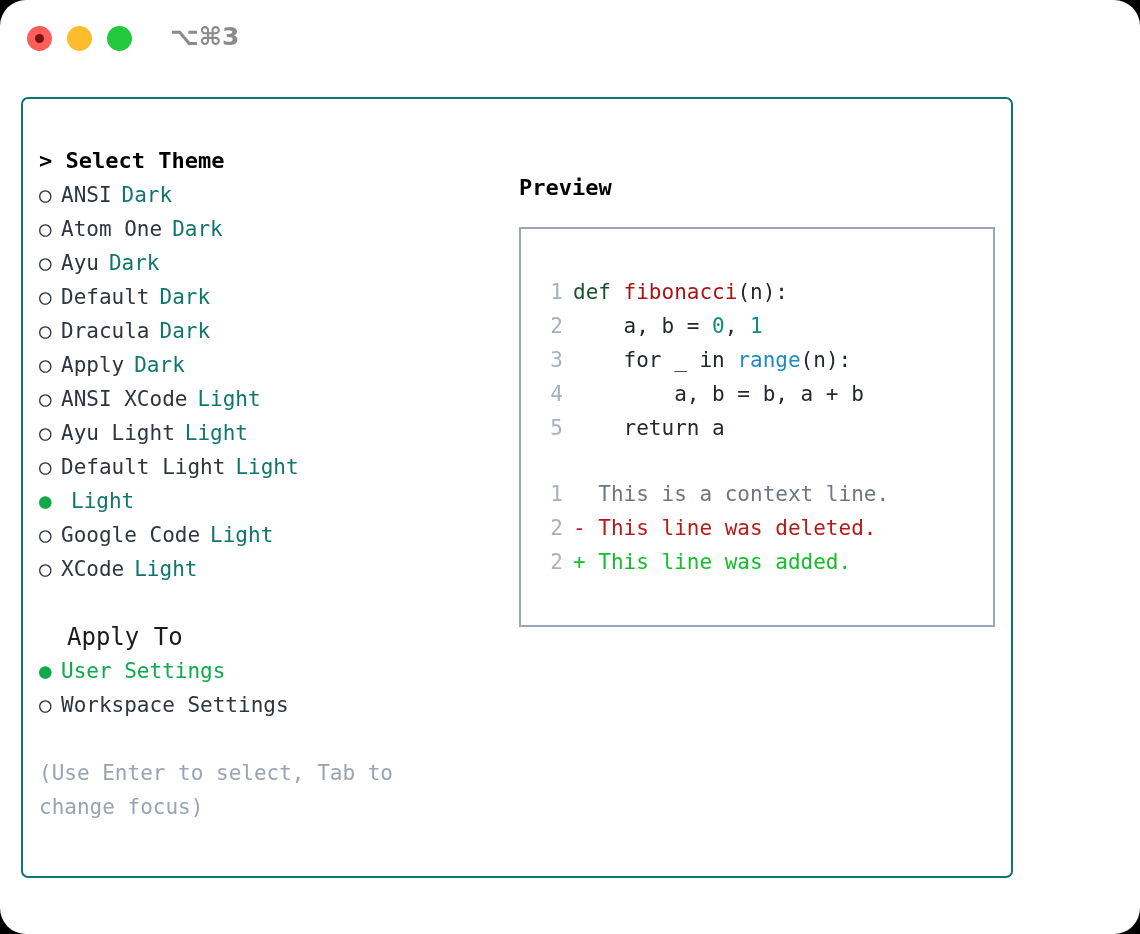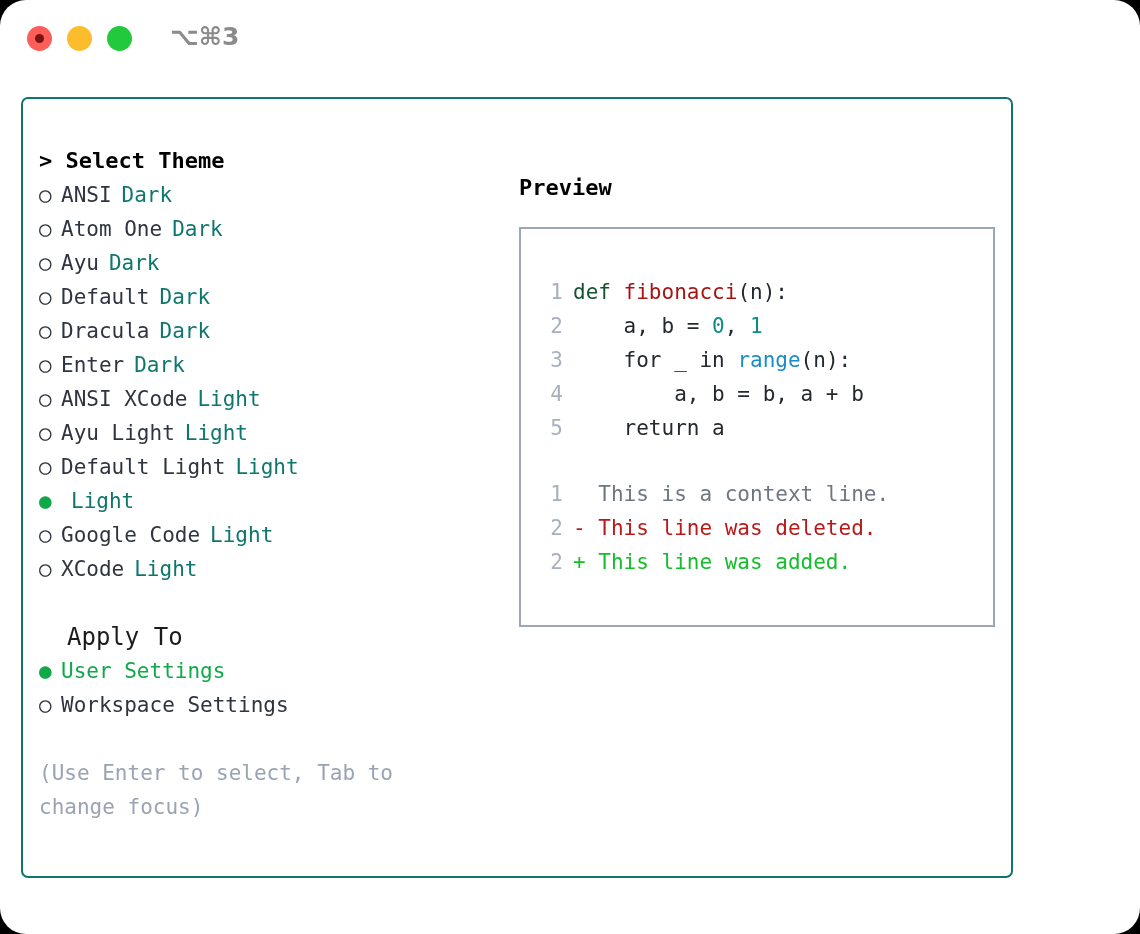--- a/index.html
+++ b/index.html
@@ -211,21 +211,21 @@
       <div class="left-col">
 
         <div class="section-header">&gt; Select Theme</div>
 
         <ul class="list" id="theme-list">
             <li class="list-row row-row"><span class="bullet">○</span><span class="row-label">ANSI</span><span class="row-tag">Dark</span></li>
             <li class="list-row row-row"><span class="bullet">○</span><span class="row-label">Atom One</span><span class="row-tag">Dark</span></li>
             <li class="list-row row-row"><span class="bullet">○</span><span class="row-label">Ayu</span><span class="row-tag">Dark</span></li>
             <li class="list-row row-row"><span class="bullet">○</span><span class="row-label">Default</span><span class="row-tag">Dark</span></li>
             <li class="list-row row-row"><span class="bullet">○</span><span class="row-label">Dracula</span><span class="row-tag">Dark</span></li>
-            <li class="list-row row-row"><span class="bullet">○</span><span class="row-label">Enter</span><span class="row-tag">Dark</span></li>
+            <li class="list-row row-row"><span class="bullet">○</span><span class="row-label">Apply</span><span class="row-tag">Dark</span></li>
             <li class="list-row row-row"><span class="bullet">○</span><span class="row-label">ANSI XCode</span><span class="row-tag">Light</span></li>
             <li class="list-row row-row"><span class="bullet">○</span><span class="row-label">Ayu Light</span><span class="row-tag">Light</span></li>
             <li class="list-row row-row"><span class="bullet">○</span><span class="row-label">Default Light</span><span class="row-tag">Light</span></li>
             <li class="list-row row-row sel"><span class="bullet on">●</span><span class="row-tag">Light</span></li>
             <li class="list-row row-row"><span class="bullet">○</span><span class="row-label">Google Code</span><span class="row-tag">Light</span></li>
             <li class="list-row row-row"><span class="bullet">○</span><span class="row-label">XCode</span><span class="row-tag">Light</span></li>
           </ul>
 
         <div class="spacer-sm"></div>
 

